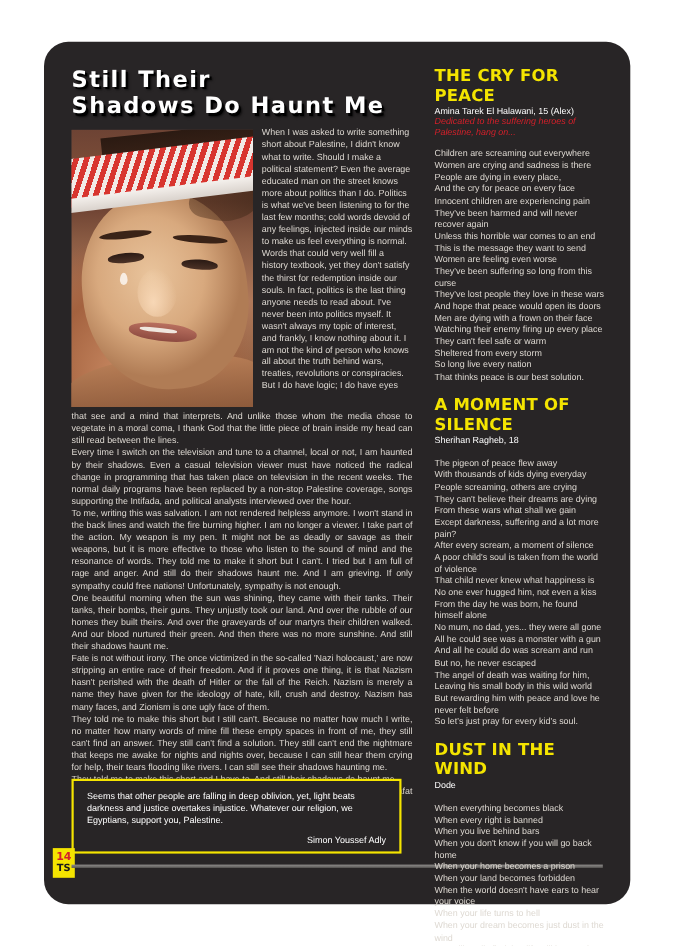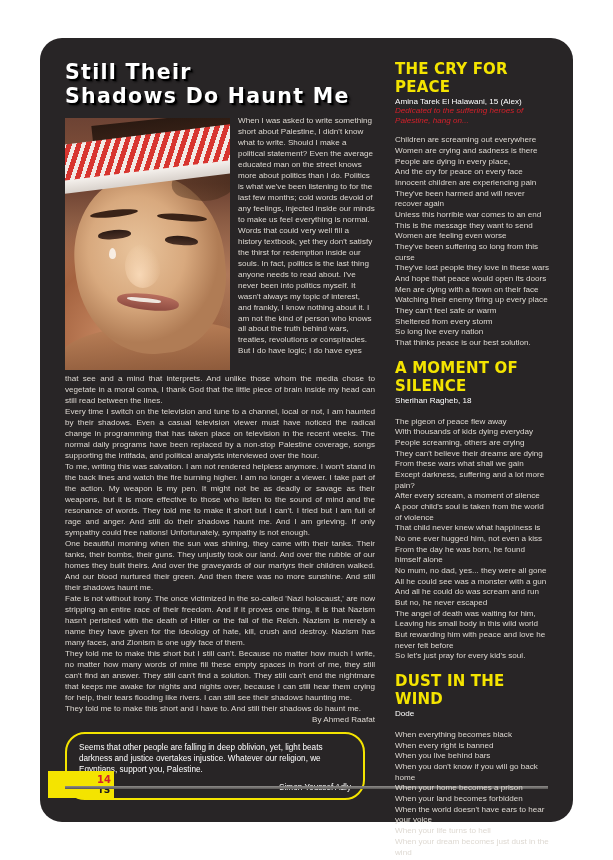--- a/index.html
+++ b/index.html
@@ -164,24 +164,24 @@
     text-align: right;
     color: #ded9d2;
     font-size: 8.1px;
     margin-top: 1px;
   }
 
   
   .quote-box {
     position: absolute;
     left: 25px;
-    top: 694px;
+    top: 670px;
     width: 300px;
     border: 2.5px solid #f4e400;
-    border-radius: 20px;
+    border-radius: 0;
     background: #282526;
     padding: 8px 12px 6px 12px;
     box-sizing: border-box;
   }
   .quote-text {
     color: #ffffff;
     font-size: 8.2px;
     line-height: 1.35;
   }
   .quote-attrib {
@@ -197,21 +197,20 @@
     left: 8px;
     top: 733px;
     width: 20px;
     height: 27px;
     background: #f4e400;
     display: flex;
     flex-direction: column;
     align-items: center;
     justify-content: center;
     line-height: 1;
-    padding-left: 46px;
   }
   .page-badge .num {
     color: #d4202a;
     font-family: "DejaVu Sans", sans-serif;
     font-weight: bold;
     font-size: 10px;
   }
   .page-badge .sec {
     color: #1c1a1a;
     font-family: "DejaVu Sans", sans-serif;

